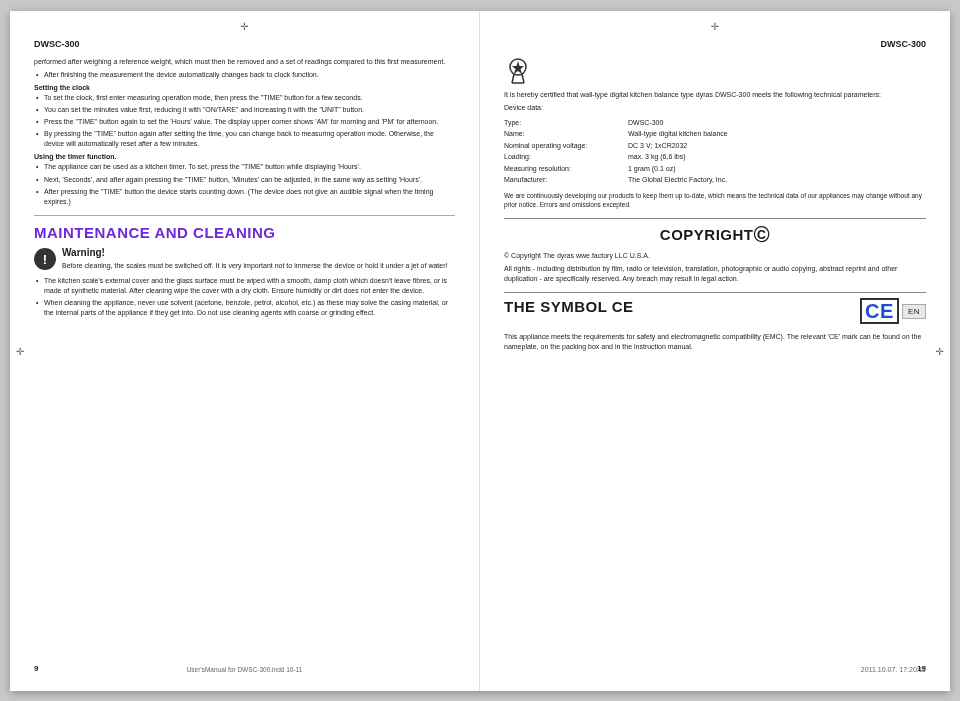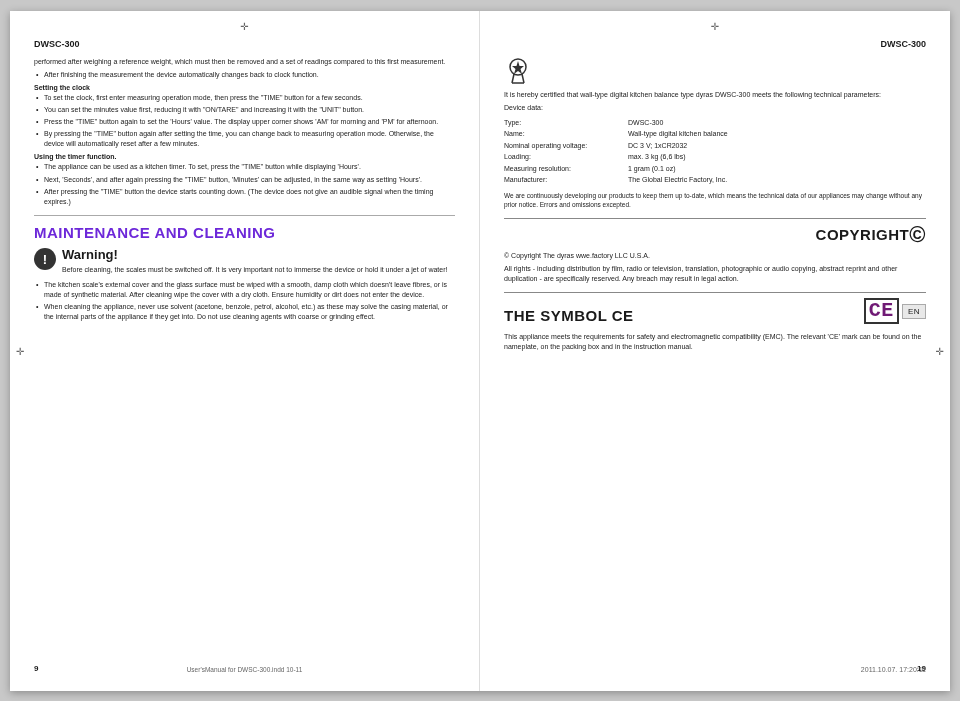--- a/index.html
+++ b/index.html
@@ -118,21 +118,21 @@
       font-weight: bold;
       flex-shrink: 0;
       margin-top: 2px;
     }
     .warning-text {
       font-size: 7px;
       line-height: 1.45;
     }
     .warning-title {
       font-weight: bold;
-      font-size: 13px;
+      font-size: 10px;
     }
 
     
     .quality-heading {
       font-size: 15px;
       font-weight: bold;
       color: #1a1a1a;
       text-transform: uppercase;
       letter-spacing: 0.5px;
       display: flex;
@@ -141,31 +141,31 @@
       margin-bottom: 5px;
     }
     .copyright-heading {
       font-size: 15px;
       font-weight: bold;
       color: #1a1a1a;
       text-transform: uppercase;
       letter-spacing: 0.5px;
       display: flex;
       align-items: center;
-      justify-content: flex-end;
+      justify-content: center;
       margin-bottom: 5px;
     }
     .symbol-ce-heading {
       font-size: 15px;
       font-weight: bold;
       color: #1a1a1a;
       text-transform: uppercase;
       letter-spacing: 0.5px;
       display: flex;
-      align-items: flex-end;
+      align-items: flex-start;
       justify-content: space-between;
       margin-bottom: 8px;
     }
     .quality-icon {
       width: 28px;
       height: 28px;
       position: relative;
       flex-shrink: 0;
     }
     .device-table {
@@ -191,23 +191,23 @@
       position: absolute;
       right: 0;
     }
     .copyright-icon {
       font-size: 22px;
       color: #1a1a1a;
       line-height: 1;
     }
     .ce-icon {
       font-size: 22px;
-      color: #701a75;
-      font-weight: bold;
-      font-family: Liberation Mono, monospace;
+      color: #1d4ed8;
+      font-weight: bold;
+      font-family: Liberation Sans, sans-serif;
       line-height: 1;
     }
     .section-divider {
       border: none;
       border-top: 1.5px solid #888;
       margin: 8px 0 5px 0;
     }
     .top-cross {
       position: absolute;
       top: 10px;

